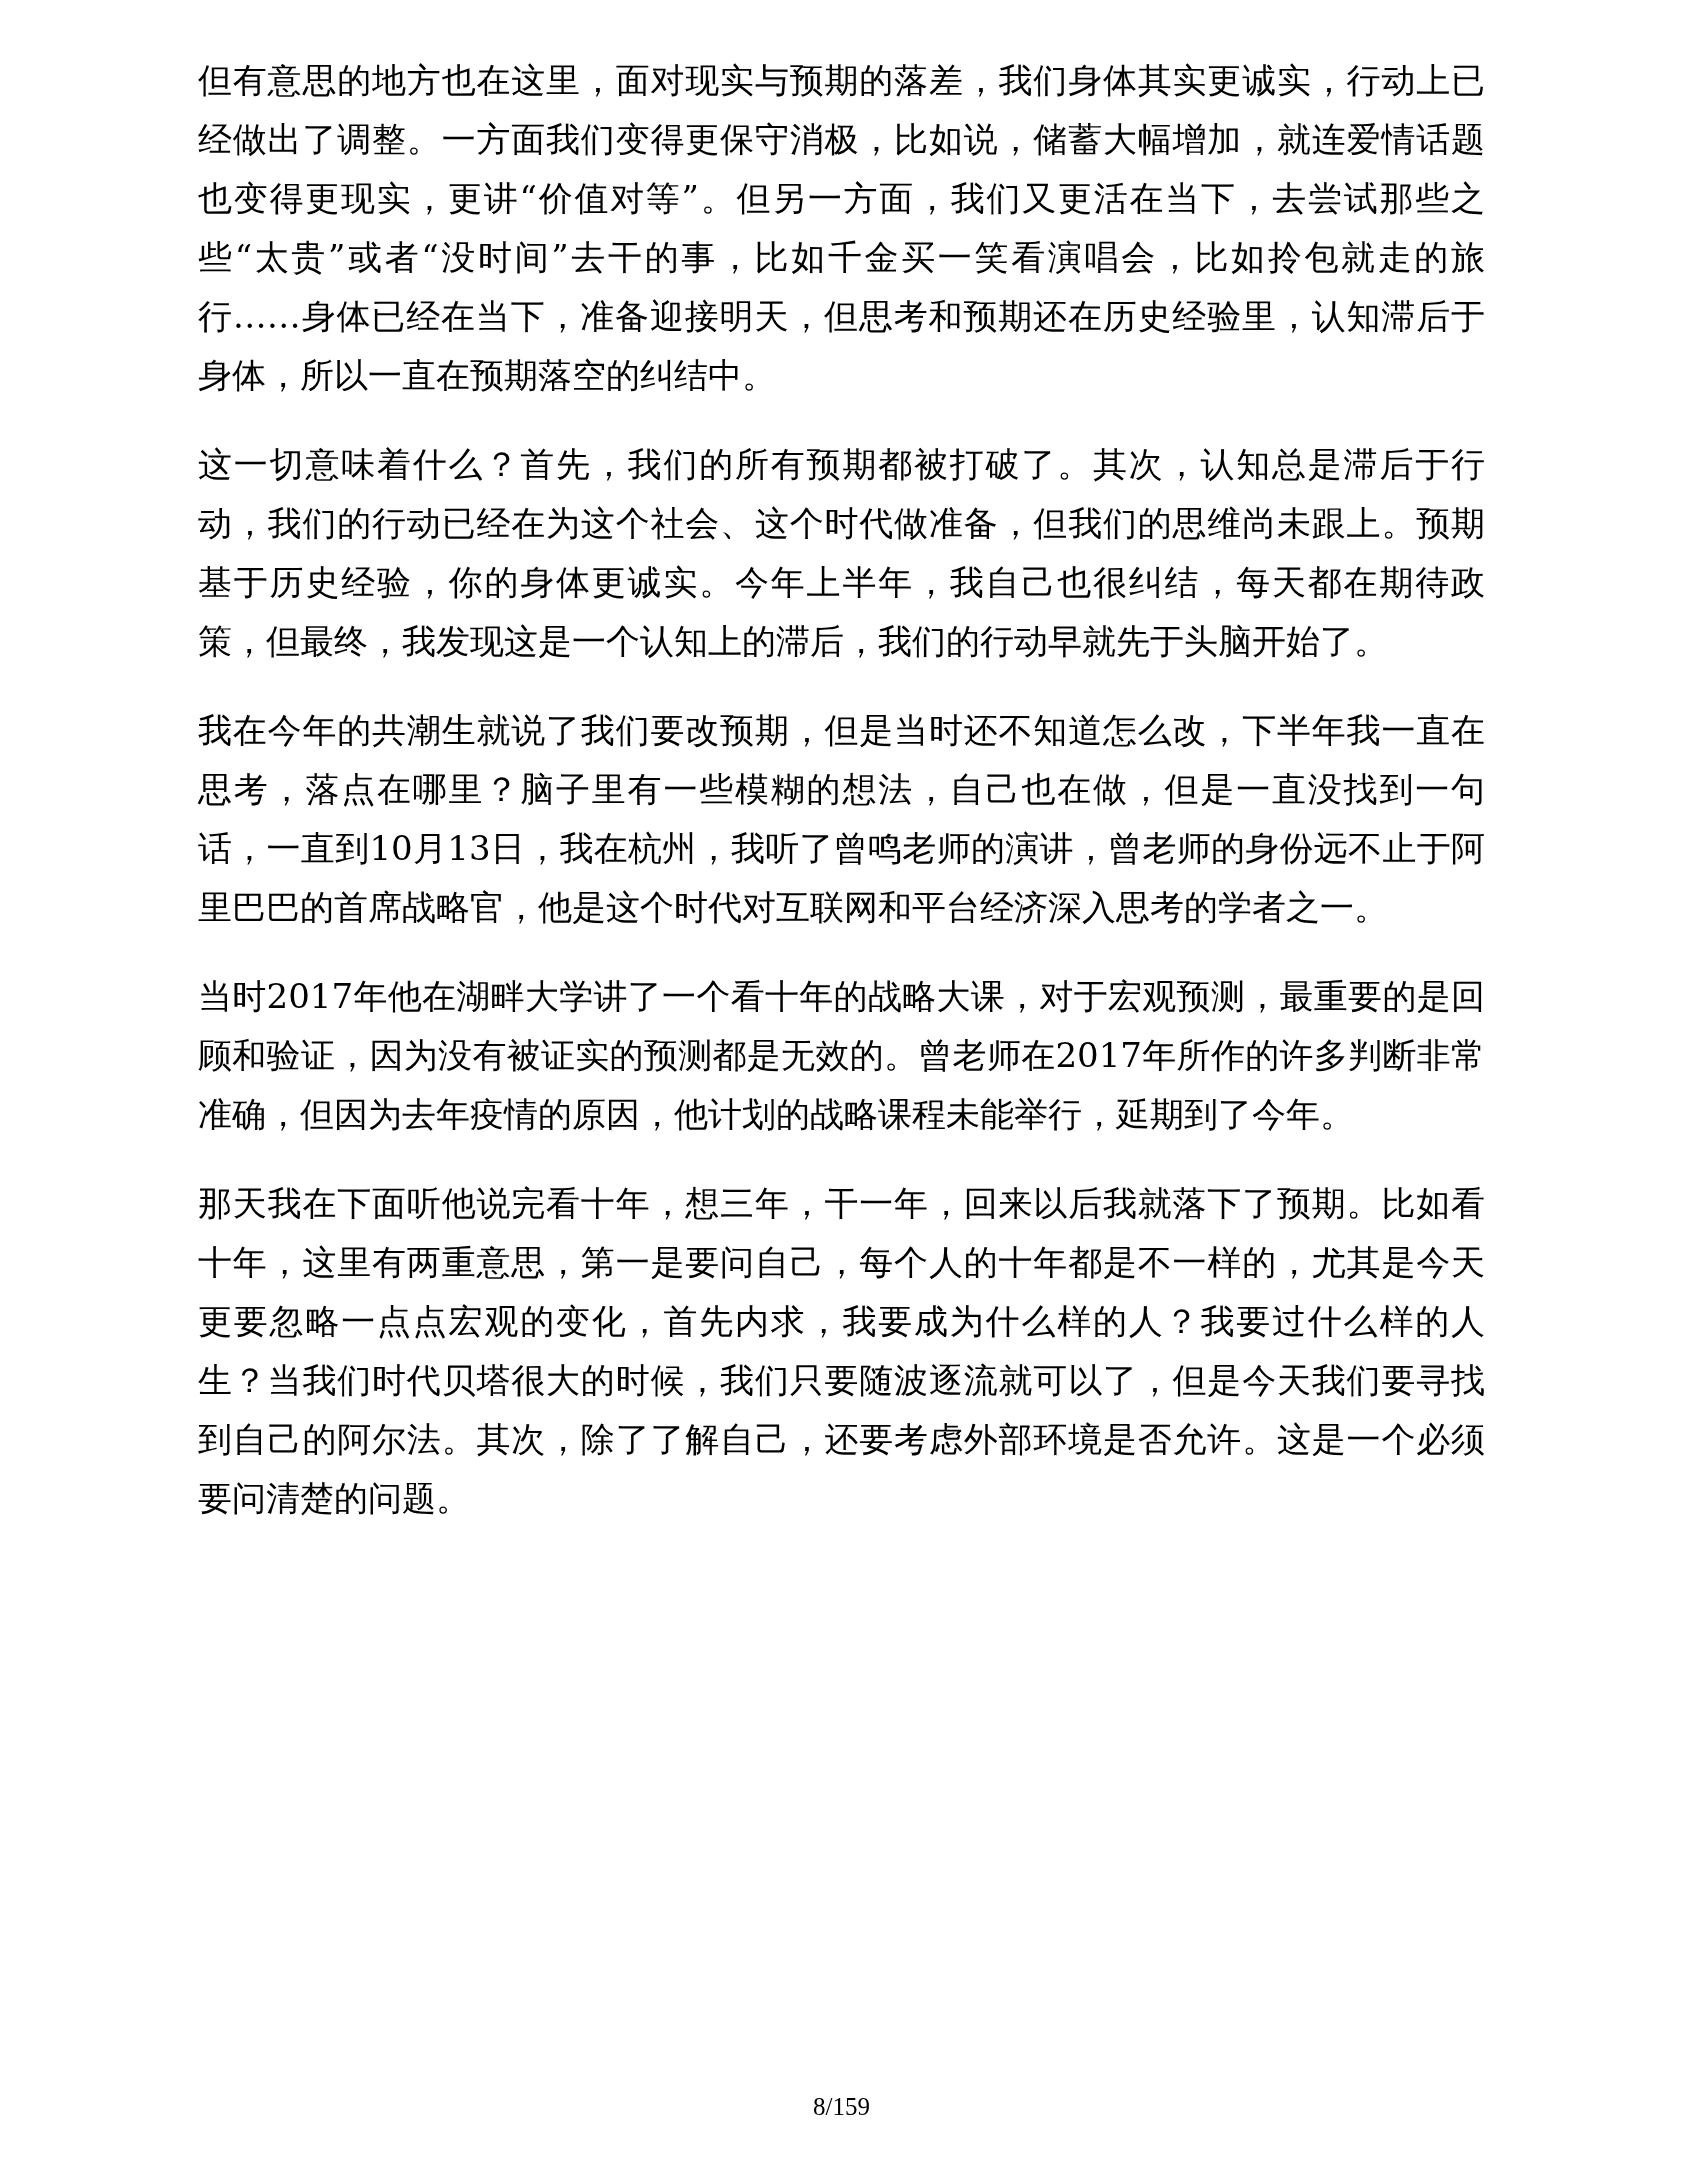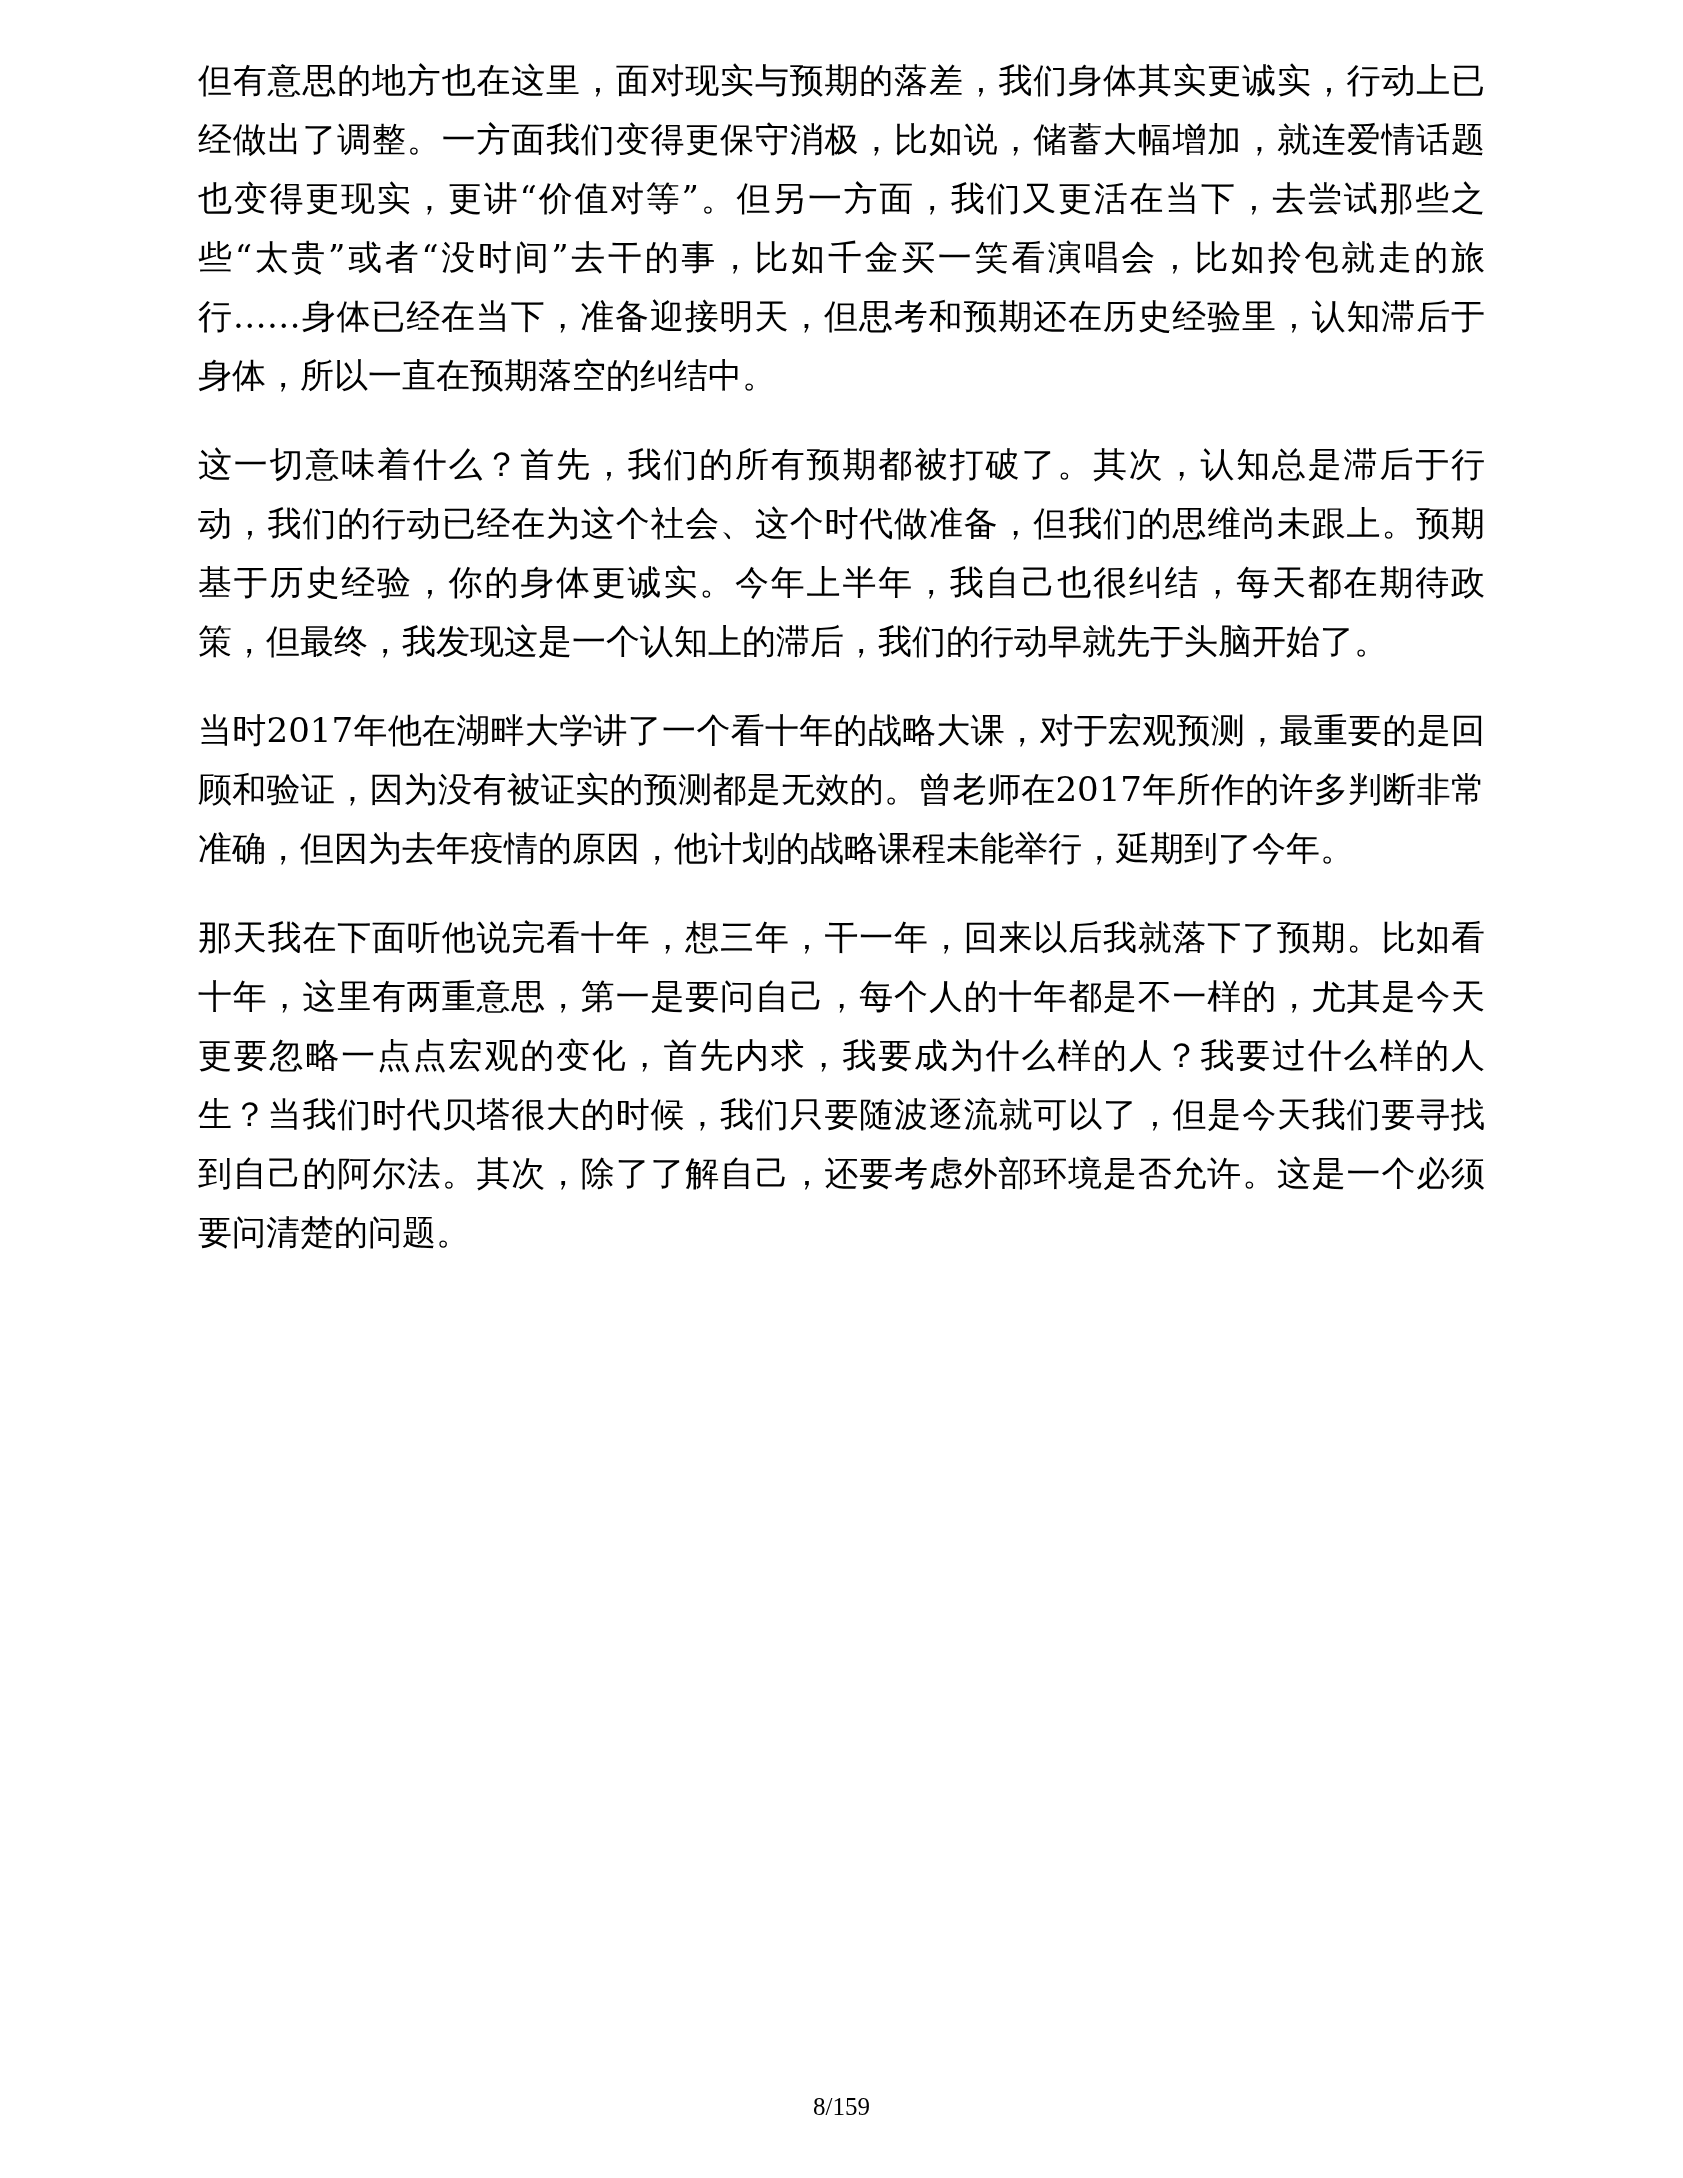--- a/index.html
+++ b/index.html
@@ -51,18 +51,19 @@
     font-family: Liberation Serif, serif;
   }
 </style>
 </head>
 <body>
 
 <div class="page">
   <div class="content">
     <p>但有意思的地方也在这里，面对现实与预期的落差，我们身体其实更诚实，行动上已经做出了调整。一方面我们变得更保守消极，比如说，储蓄大幅增加，就连爱情话题也变得更现实，更讲“价值对等”。但另一方面，我们又更活在当下，去尝试那些之些“太贵”或者“没时间”去干的事，比如千金买一笑看演唱会，比如拎包就走的旅行……身体已经在当下，准备迎接明天，但思考和预期还在历史经验里，认知滞后于身体，所以一直在预期落空的纠结中。</p>
     <p>这一切意味着什么？首先，我们的所有预期都被打破了。其次，认知总是滞后于行动，我们的行动已经在为这个社会、这个时代做准备，但我们的思维尚未跟上。预期基于历史经验，你的身体更诚实。今年上半年，我自己也很纠结，每天都在期待政策，但最终，我发现这是一个认知上的滞后，我们的行动早就先于头脑开始了。</p>
+    <p>我在今年的共潮生就说了我们要改预期，但是当时还不知道怎么改，下半年我一直在思考，落点在哪里？脑子里有一些模糊的想法，自己也在做，但是一直没找到一句话，一直到10月13日，我在杭州，我听了曾鸣老师的演讲，曾老师的身份远不止于阿里巴巴的首席战略官，他是这个时代对互联网和平台经济深入思考的学者之一。</p>
     <p>当时2017年他在湖畔大学讲了一个看十年的战略大课，对于宏观预测，最重要的是回顾和验证，因为没有被证实的预测都是无效的。曾老师在2017年所作的许多判断非常准确，但因为去年疫情的原因，他计划的战略课程未能举行，延期到了今年。</p>
     <p>那天我在下面听他说完看十年，想三年，干一年，回来以后我就落下了预期。比如看十年，这里有两重意思，第一是要问自己，每个人的十年都是不一样的，尤其是今天更要忽略一点点宏观的变化，首先内求，我要成为什么样的人？我要过什么样的人生？当我们时代贝塔很大的时候，我们只要随波逐流就可以了，但是今天我们要寻找到自己的阿尔法。其次，除了了解自己，还要考虑外部环境是否允许。这是一个必须要问清楚的问题。</p>
   </div>
   <div class="footer">8/159</div>
 </div>
 
 
 </body></html>

